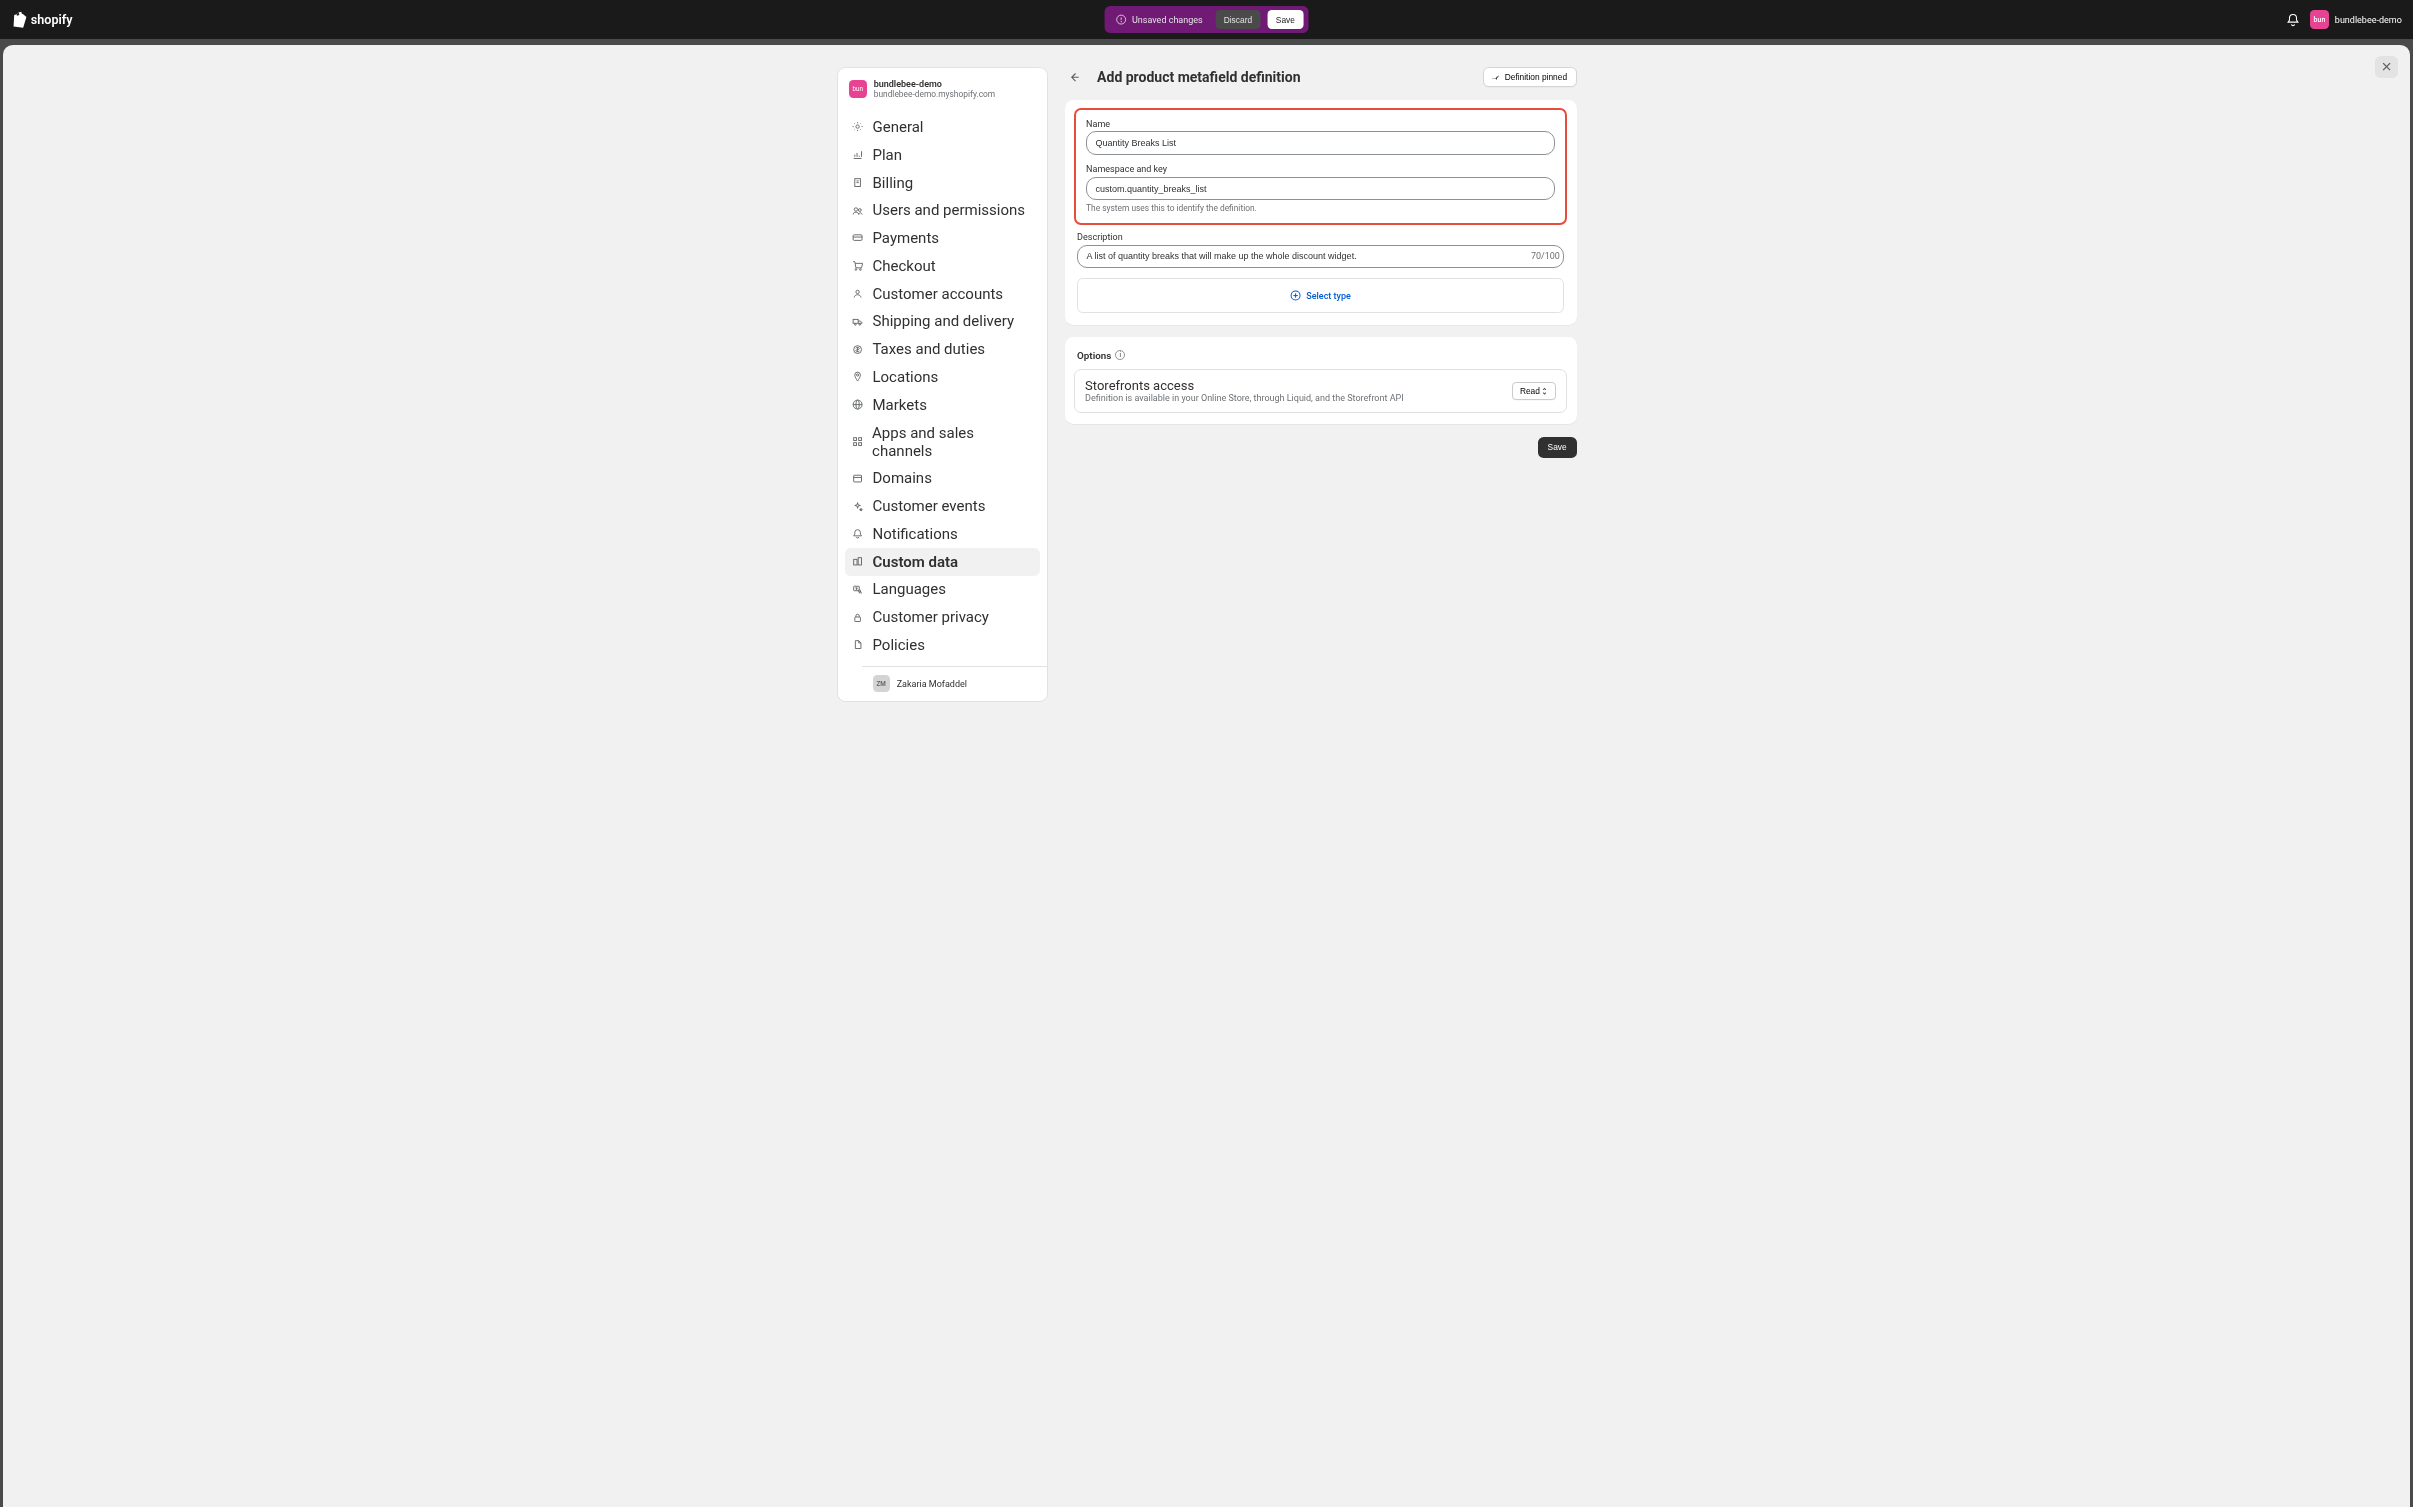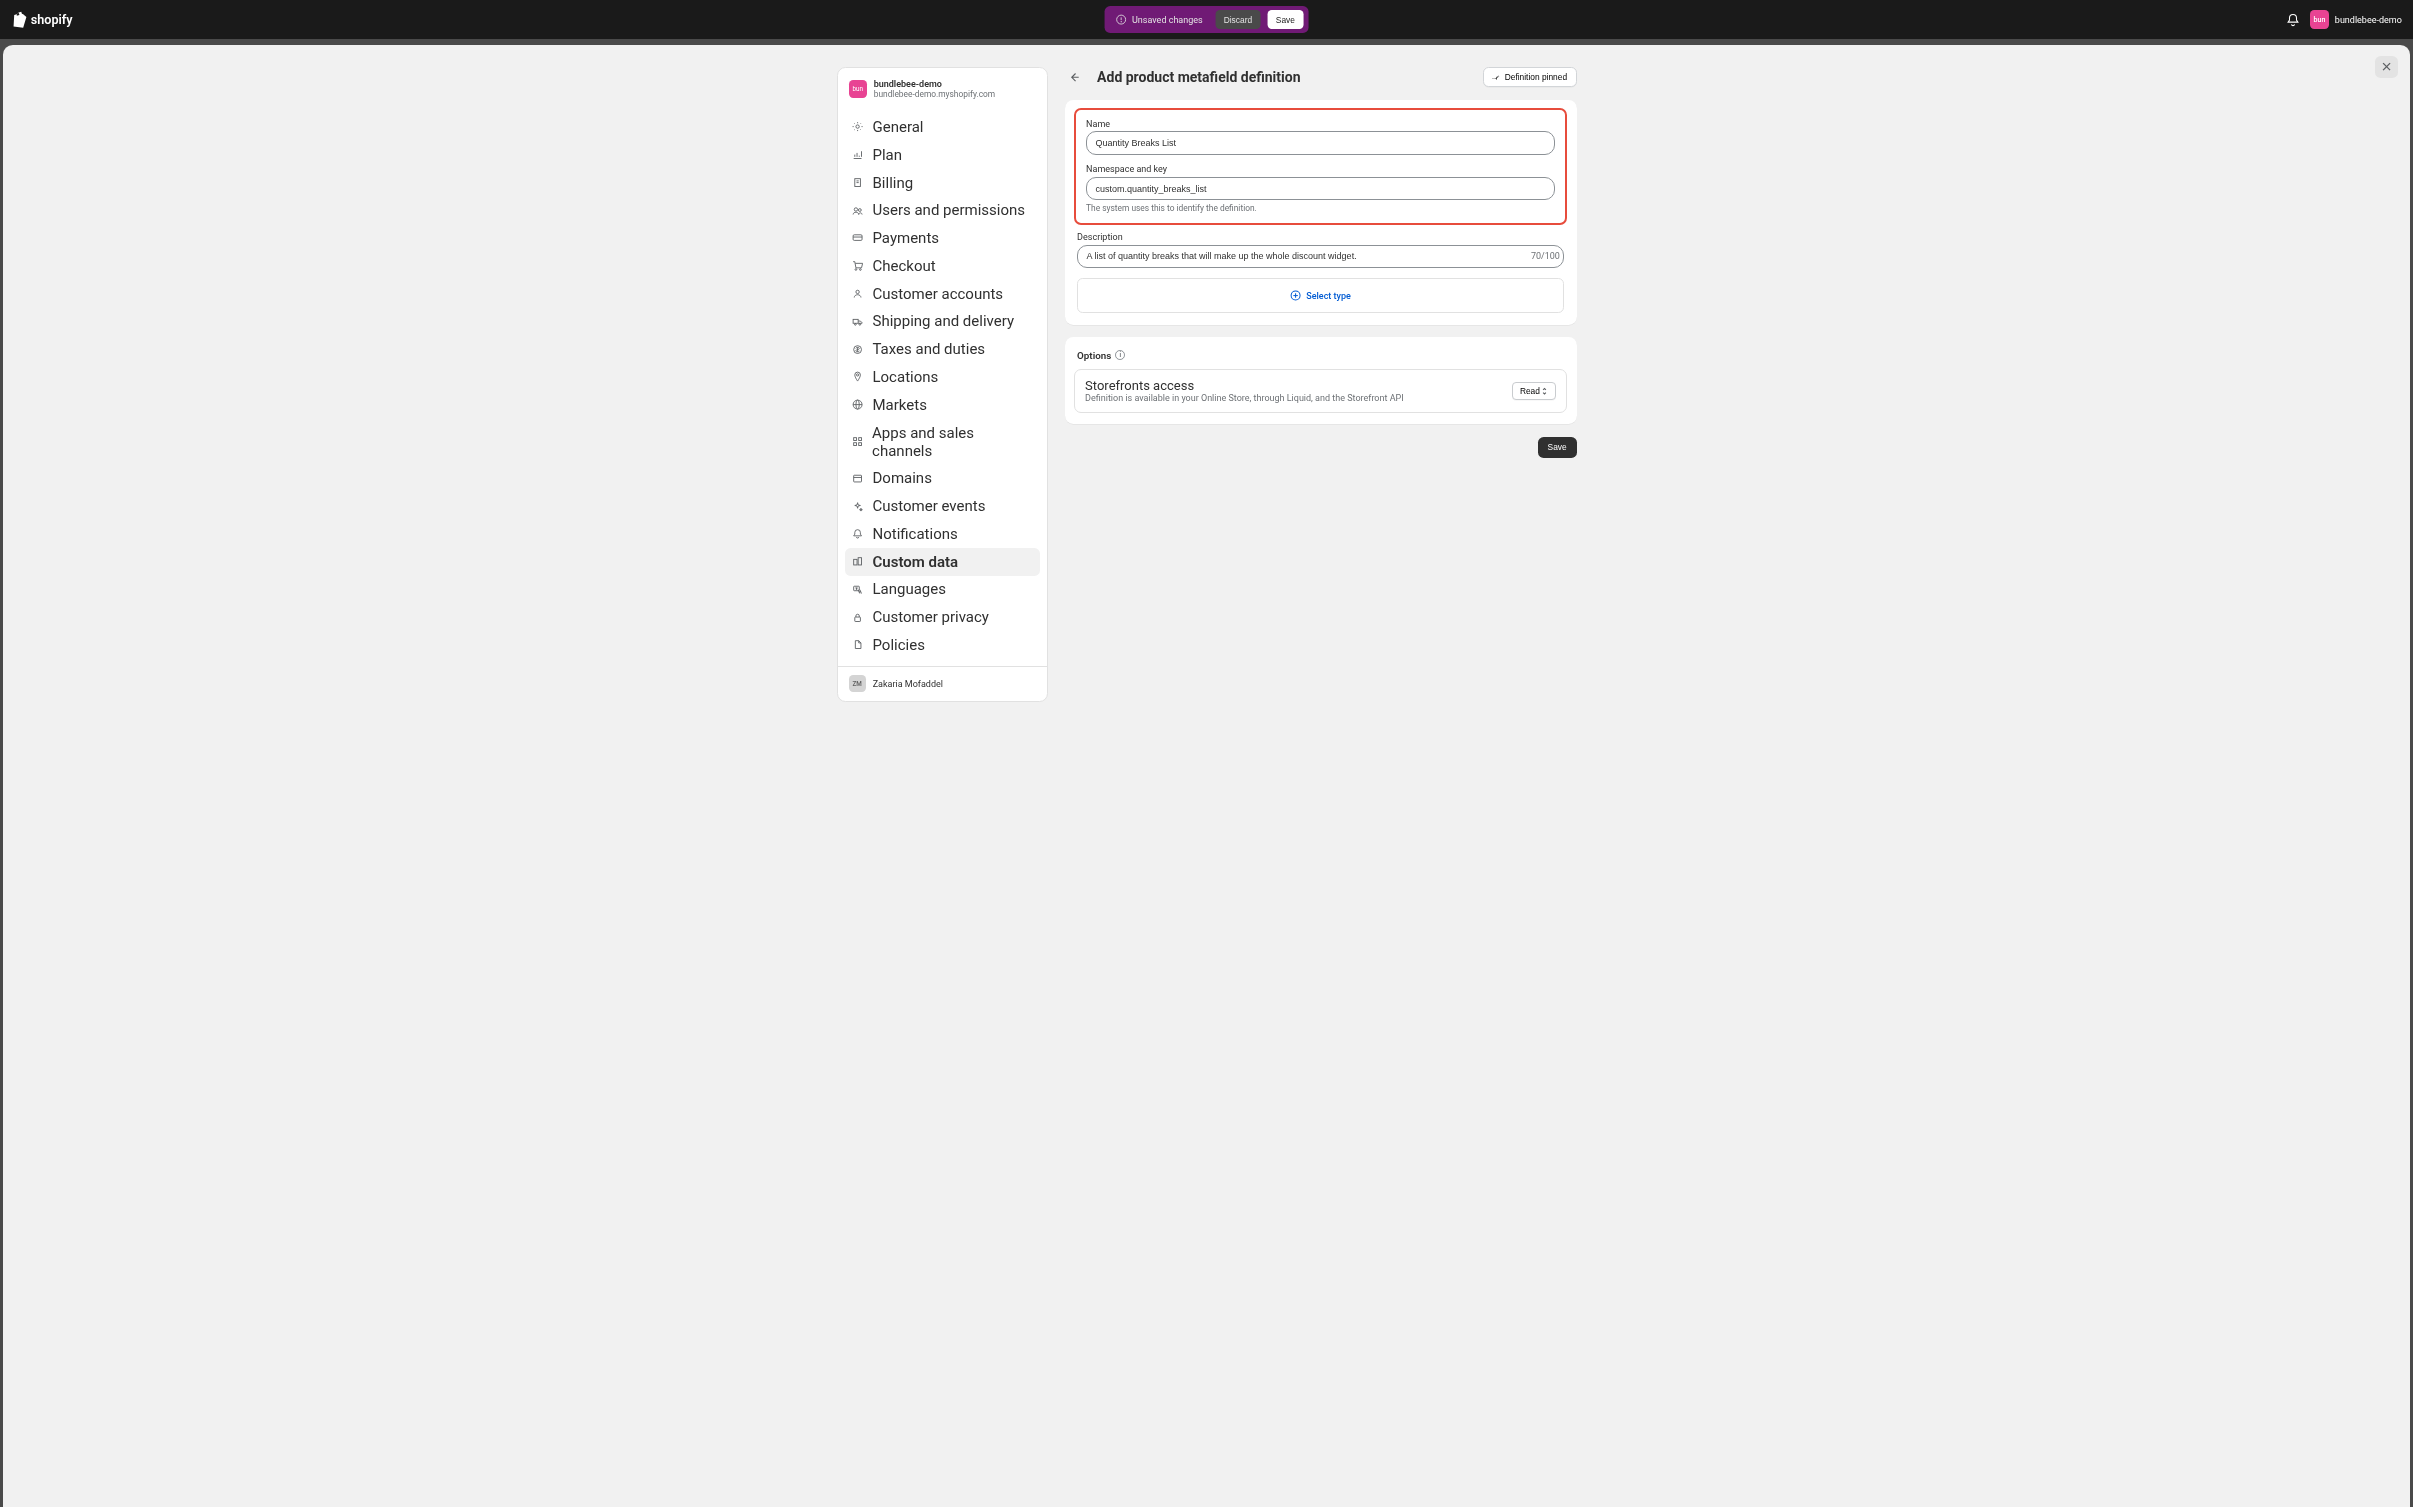--- a/index.html
+++ b/index.html
@@ -24,21 +24,21 @@
 .layout { display: flex; gap: 17px; max-width: 768px; margin: 22.3px auto; padding: 0 14px; }
 .sidebar { width: 211px; background: #fff; border: 0.7px solid #e1e1e1; border-radius: 8.4px; overflow: hidden; flex-shrink: 0; }
 .shop-header { padding: 11.2px; display: flex; gap: 7px; align-items: center; }
 .shop-avatar { width: 18px; height: 18px; border-radius: 4.2px; background: #e84393; color: #fff; display: flex; align-items: center; justify-content: center; font-size: 6.3px; }
 .shop-info .shop-title { font-weight: 600; font-size: 9px; }
 .shop-info .shop-url { font-size: 8.4px; color: #6d7175; }
 .nav-list { list-style: none; padding: 2.8px 7px 7px; }
 .nav-item { display: flex; align-items: center; gap: 8.4px; padding: 4.9px 7px; border-radius: 5.6px; color: #303030; font-size: 15px; cursor: pointer; }
 .nav-item.active { background: #f1f1f1; font-weight: 600; }
 .nav-item .nav-icon { width: 12.6px; height: 12.6px; display:flex; align-items:center; justify-content:center; color:#5c5f62; }
-.sidebar-footer { border-top: 0.7px solid #e1e1e1; padding: 8.4px 11.2px; display: flex; align-items: center; gap: 7px; }
+.sidebar-footer { border-top: 0.7px solid #e1e1e1; padding: 8.4px 11.2px; display: flex; align-items: center; gap: 7px; margin-left: 24px; }
 .user-avatar { width: 17px; height: 17px; border-radius: 4.2px; background: #d4d4d4; color: #616161; display: flex; align-items: center; justify-content: center; font-size: 6.3px; font-weight:600; }
 
 .main { flex: 1; }
 .page-header { display: flex; align-items: center; gap: 13px; margin-bottom: 12.6px; }
 .back-btn { width: 19.6px; height: 19.6px; display: flex; align-items: center; justify-content: center; cursor: pointer; border:none; background:transparent; border-radius:4.2px; }
 .page-title { font-size: 14px; font-weight: 700; flex: 1; }
 .pinned-btn { background: #fff; border: 0.7px solid #d2d5d8; border-radius: 5.6px; padding: 4.2px 8.4px; font-size: 8.4px; display: flex; align-items: center; gap: 4.2px; cursor: pointer; box-shadow: 0 0.7px 0 rgba(0,0,0,0.04); }
 
 .card { background: #fff; border-radius: 8.4px; padding: 11.2px 0; margin-bottom: 12.6px; box-shadow: 0 0.7px 0 rgba(0,0,0,0.06); }
 .card-inner { padding: 0 12.6px; }

